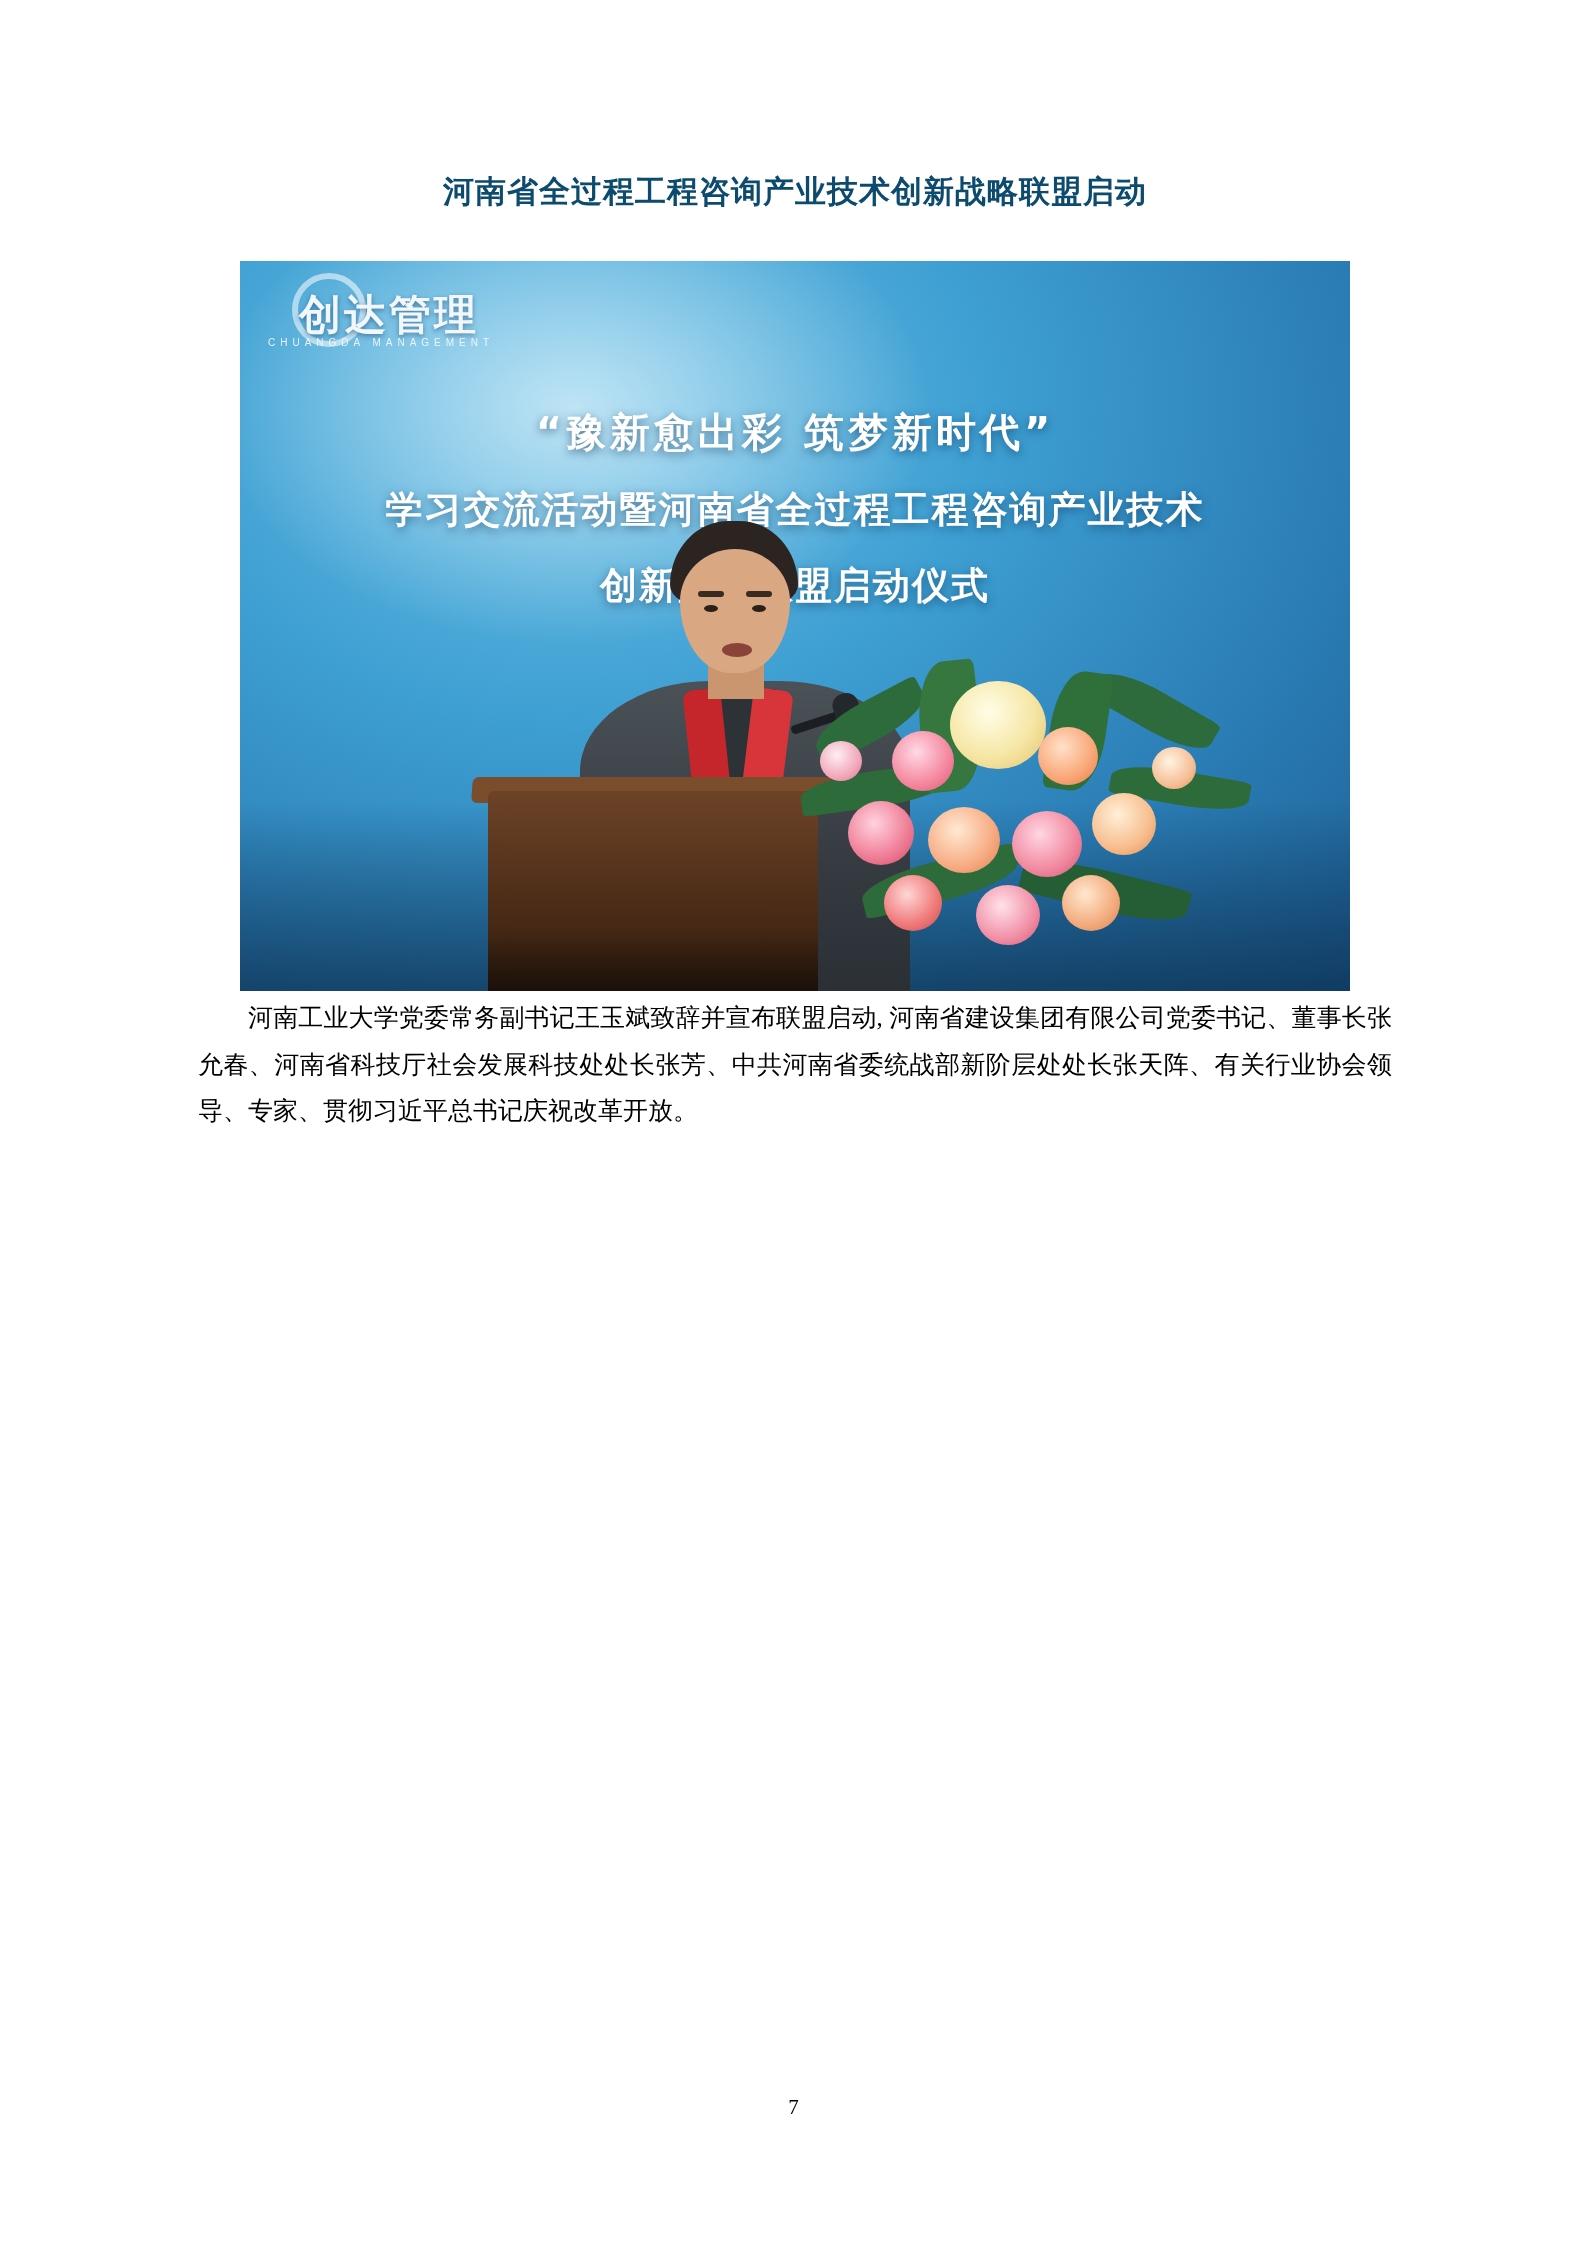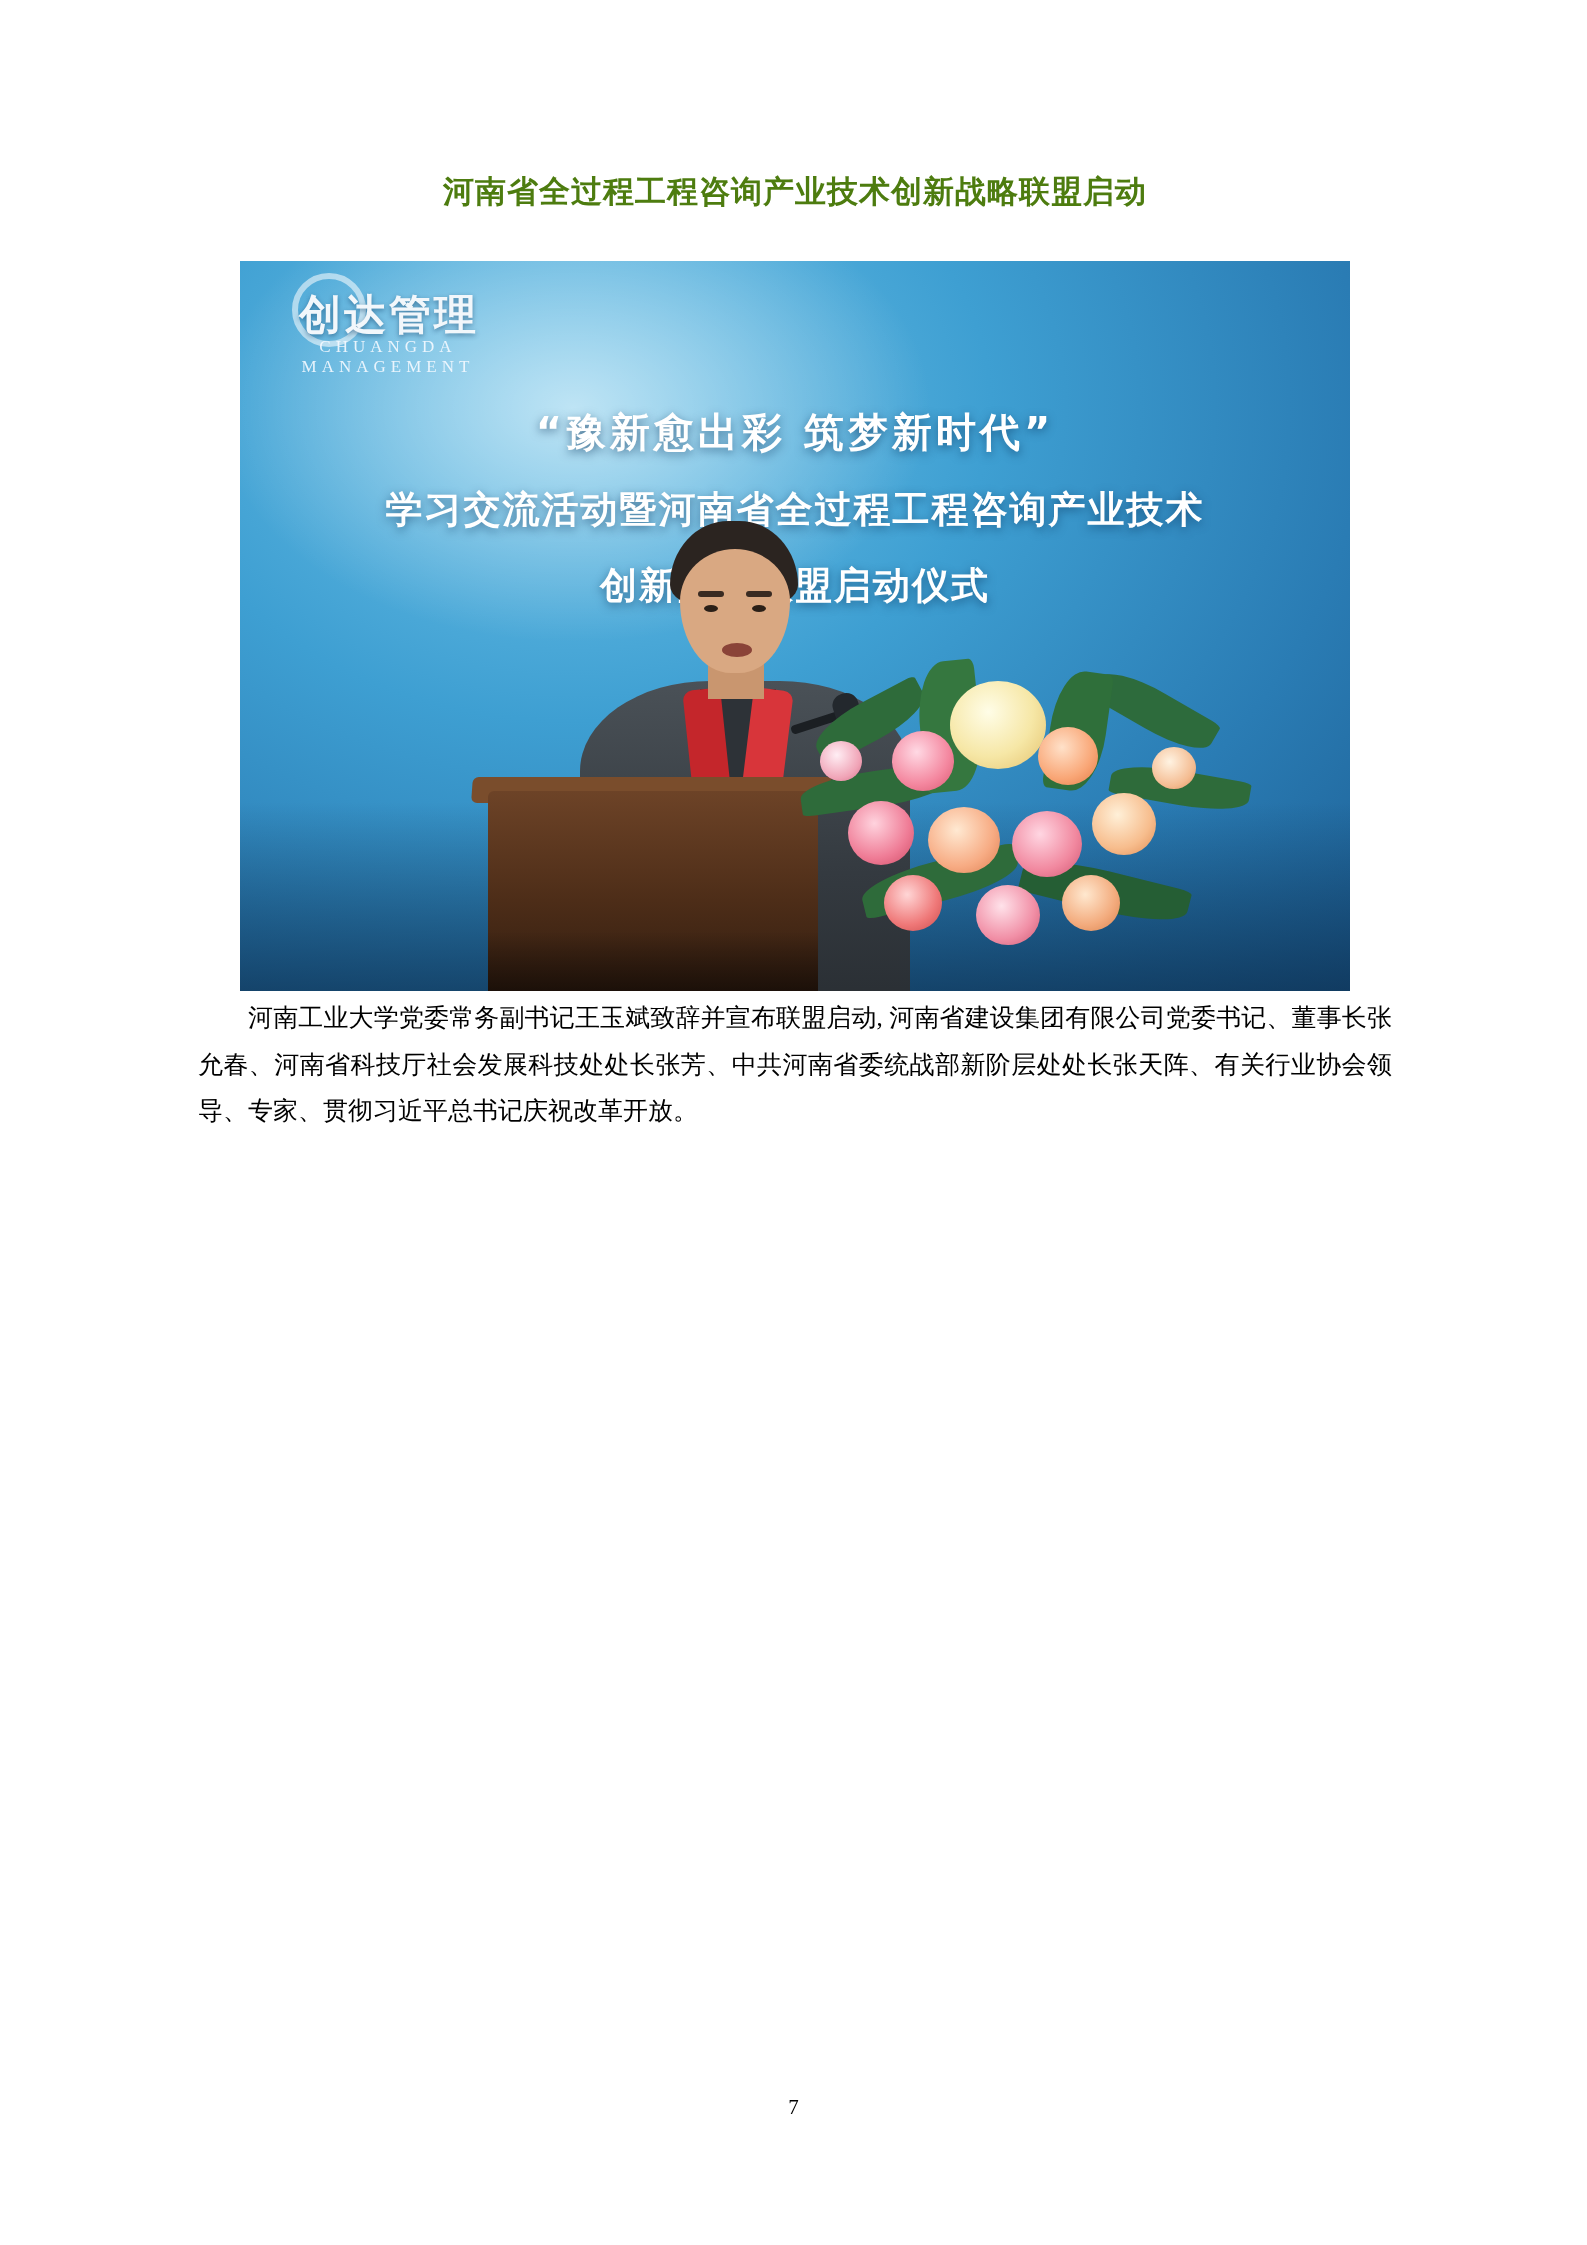--- a/index.html
+++ b/index.html
@@ -23,21 +23,21 @@
     position: absolute;
     left: 198px;
     top: 170px;
     width: 1194px;
   }
   .doc-title {
     text-align: center;
     font-size: 31px;
     font-weight: bold;
     letter-spacing: 1px;
-    color: #4d7c0f;
+    color: #0c4a6e;
     margin: 0 0 48px 0;
     line-height: 1.4;
     font-family: "Liberation Serif", "DejaVu Serif", serif;
   }
   .para {
     font-size: 25px;
     line-height: 1.85;
     color: #000000;
     text-align: justify;
     margin: 0;
@@ -107,22 +107,22 @@
     font-size: 42px;
     font-weight: bold;
     color: #f2f7fb;
     letter-spacing: 3px;
     text-shadow: 0 2px 5px rgba(0,40,80,0.45);
   }
   .logo-en {
     position: absolute;
     left: 10px;
     top: 66px;
-    font-family: Liberation Serif, serif;
-    font-size: 17px;
+    font-family: Liberation Sans, sans-serif;
+    font-size: 10px;
     letter-spacing: 5px;
     color: rgba(245,250,255,0.9);
   }
   
   .slide-text {
     position: absolute;
     left: 0;
     top: 120px;
     width: 100%;
     text-align: center;

